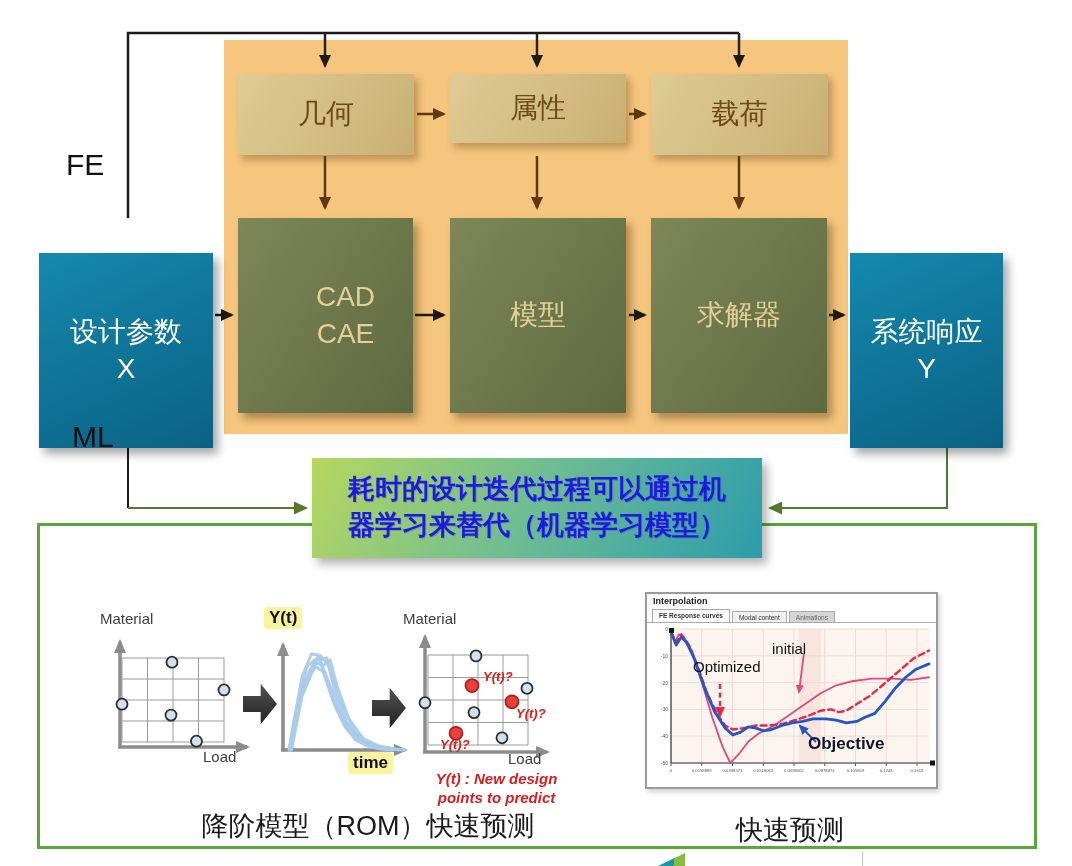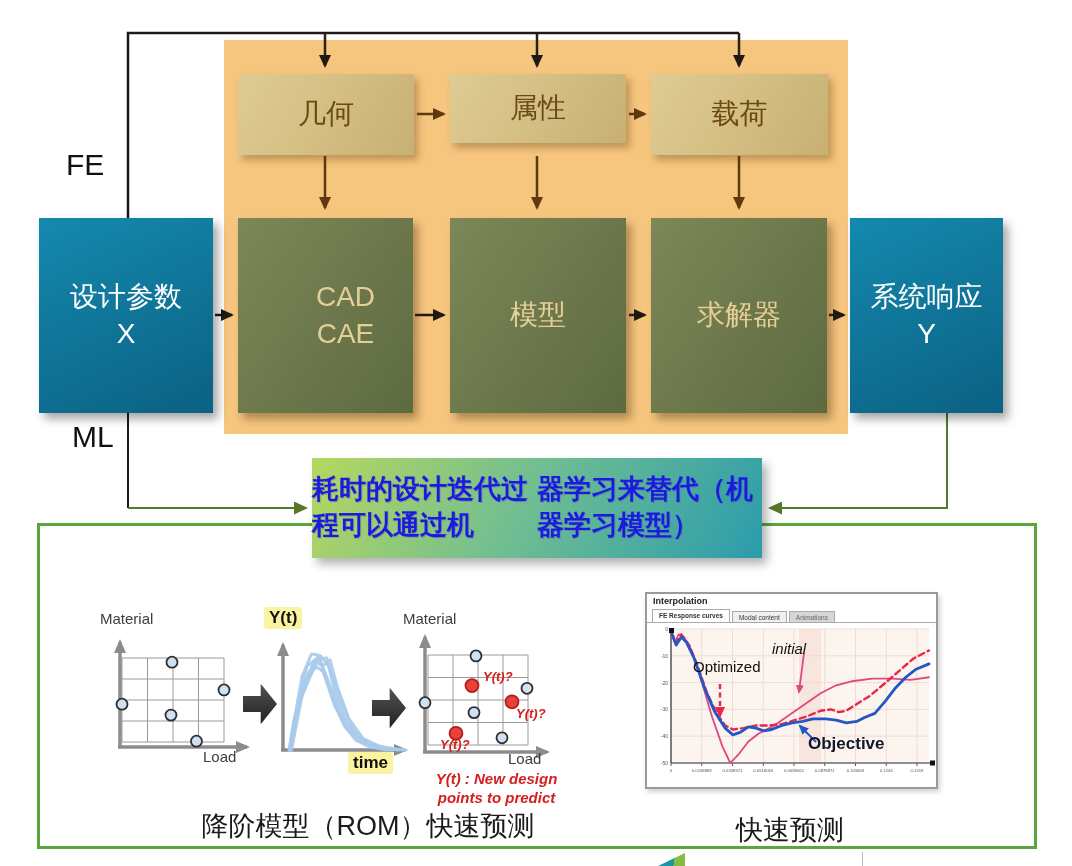--- a/index.html
+++ b/index.html
@@ -13,27 +13,27 @@
   
   .connectors{left:0;top:0;width:1072px;height:866px;z-index:1;pointer-events:none;}
   
   .fbox{z-index:2;display:flex;flex-direction:column;align-items:center;justify-content:center;
         font-size:28px;line-height:1.3;text-align:center;}
   .tan{background:linear-gradient(120deg,#DFCC94 0%,#C8B073 100%);color:#6B4A14;
        box-shadow:4px 5px 7px rgba(90,60,15,.35);}
   .grn{background:linear-gradient(125deg,#7D8758 0%,#5D6A40 100%);color:#E6CF97;
        box-shadow:5px 6px 8px rgba(70,50,10,.4);}
   .teal{background:linear-gradient(155deg,#1489AE 0%,#0B6183 100%);color:#fff;
-        box-shadow:5px 6px 9px rgba(0,0,0,.35);}
+        box-shadow:5px 6px 9px rgba(0,0,0,.35);margin-top:35px;}
   .side-label{z-index:2;font-size:30px;color:#111;}
   
   .callout{left:312px;top:458px;width:450px;height:100px;z-index:3;
            background:linear-gradient(118deg,#B7D75F 0%,#6FBD93 48%,#2B9CAC 100%);
            box-shadow:5px 6px 9px rgba(0,0,0,.3);
-           display:flex;flex-direction:row;align-items:center;justify-content:center;
+           display:flex;flex-direction:column;align-items:center;justify-content:center;
            font-size:27px;font-weight:bold;color:#1B1BDF;line-height:1.32;
            text-shadow:1px 1px 0 rgba(100,60,170,.3);}
   
   #rom-svg{left:70px;top:600px;width:570px;height:215px;z-index:1;overflow:visible;}
   .axis-label{z-index:2;font-size:15px;color:#3d3d3d;}
   .hl{z-index:2;font-size:17px;font-weight:bold;color:#111;background:#FAF3A0;
       padding:1px 5px;border-radius:3px;}
   .block-arrow{z-index:2;width:34px;height:44px;background:linear-gradient(180deg,#565656 0%,#1e1e1e 100%);
       clip-path:polygon(0 32%,52% 32%,52% 4%,100% 50%,52% 96%,52% 68%,0 68%);}
   .ytq{z-index:3;font-size:13px;font-weight:bold;color:#D3201F;font-style:italic;}
@@ -280,21 +280,21 @@
           <polyline points="22,8.68 27.16,22.08 32.32,14.04 37.48,19.4 45.22,35.480000000000004 55.54,64.96000000000001 65.86000000000001,89.08 76.18,105.16 83.91999999999999,111.86 91.66000000000001,109.18 99.39999999999999,103.82 107.14,105.16 114.88,107.84 122.62,106.5 132.94,102.47999999999999 143.26,99.8 153.58,98.46 163.9,95.78 176.79999999999998,95.78 187.12,97.12 197.44000000000003,99.8 207.76,98.46 215.5,94.44 225.82000000000002,90.42 236.14,78.36 246.46,64.96000000000001 256.78,54.239999999999995 267.1,46.199999999999996 280,40.84" fill="none" stroke="#2456C4" stroke-width="2.8" stroke-linejoin="round" stroke-linecap="round"></polyline>
           <rect x="20" y="5" width="5" height="5" fill="#111"></rect>
         </g>
 
       <line x1="71" y1="61" x2="71" y2="92" stroke="#E8274B" stroke-width="2.5" stroke-dasharray="5,3.5" marker-end="url(#mk-red2)"></line>
       <line x1="155" y1="30" x2="150" y2="69" stroke="#E0487E" stroke-width="1.8" marker-end="url(#mk-pink)"></line>
       <line x1="167" y1="119" x2="151" y2="103" stroke="#2456C4" stroke-width="2" marker-end="url(#mk-blue)"></line>
     </svg>
   </div>
   <div class="abs opt-anno" style="left:693px;top:658px;">Optimized</div>
-  <div class="abs opt-anno" style="left:772px;top:640px;font-style:italic;">initial</div>
+  <div class="abs opt-anno" style="left:772px;top:640px;">initial</div>
   <div class="abs opt-anno obj" style="left:808px;top:734px;">Objective</div>
   <div class="abs opt-xlabel" style="left:783px;top:775px;">time</div>
 
   <div class="abs caption" style="left:128px;top:808px;width:480px;">降阶模型（ROM）快速预测</div>
   <div class="abs caption" style="left:640px;top:812px;width:300px;">快速预测</div>
 
   <div class="abs logo-tri"></div>
   <div class="abs tick-line"></div>
 </div>
 

